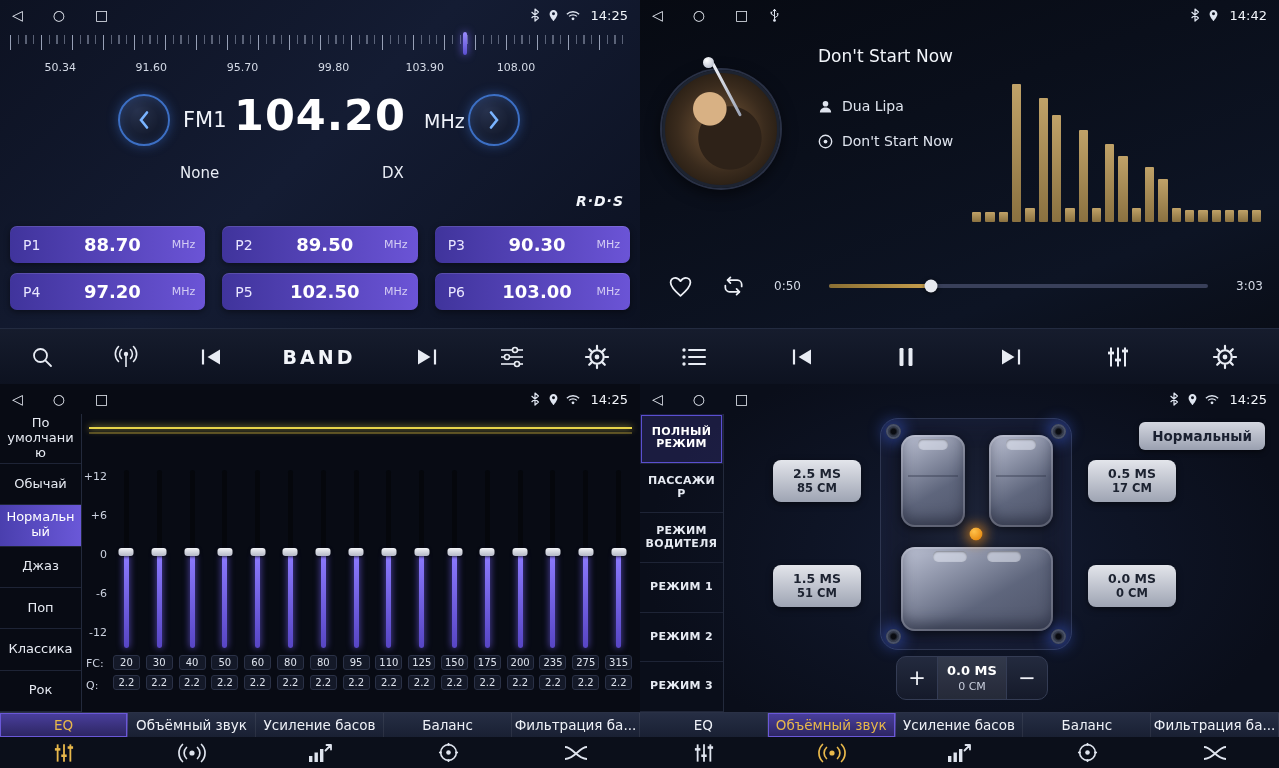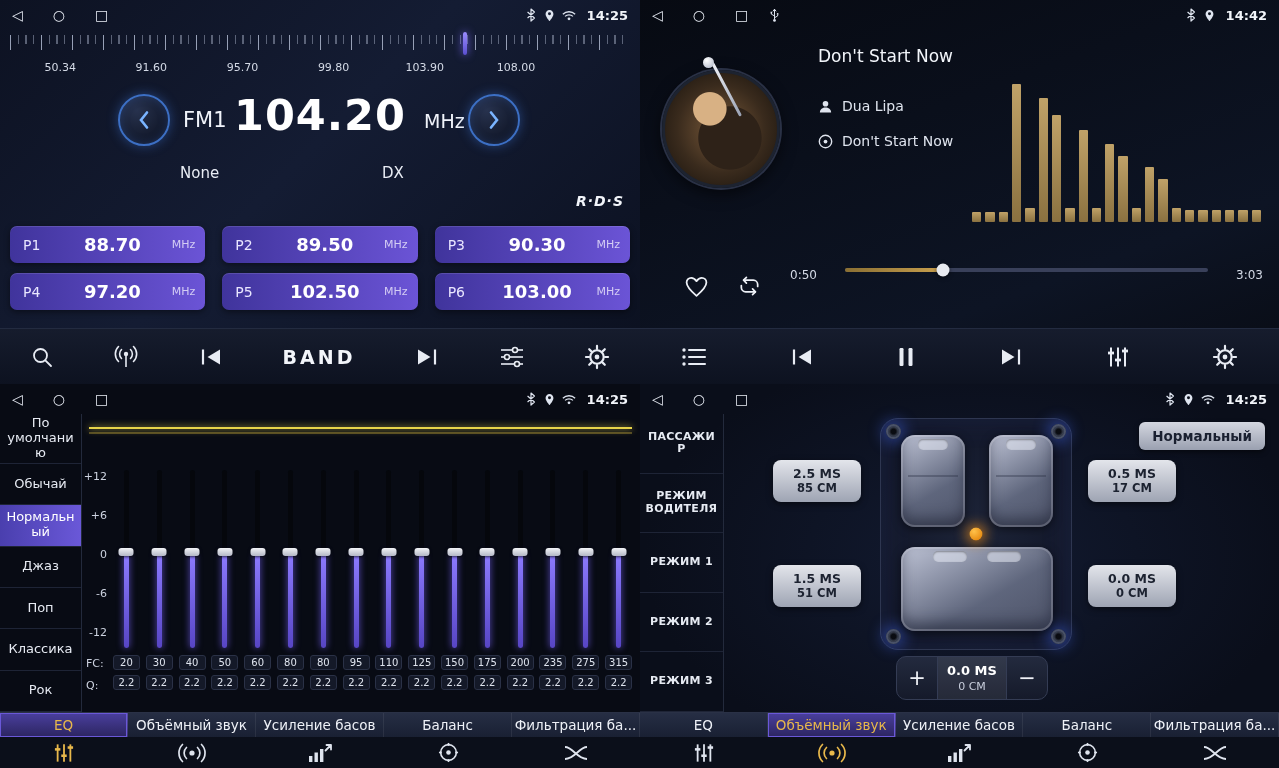--- a/index.html
+++ b/index.html
@@ -15,21 +15,21 @@
     background:radial-gradient(ellipse at 52% 45%, #121a30 0%, #0a0e1a 70%); }
 
   
   .statusbar { position:absolute; left:0; right:0; top:0; height:30px;
     display:flex; align-items:center; padding:0 12px; z-index:5; }
   .nav { display:flex; gap:30px; align-items:center; }
   .navicon { font-size:14px; color:#e8ecf4; cursor:default; line-height:1; }
   .usb { margin-left:22px; color:#dfe5f0; display:flex; }
   .sright { margin-left:auto; display:flex; align-items:center; gap:7px; color:#dfe5f0; }
   .sicon { display:flex; align-items:center; }
-  .stime { font-size:13px; font-weight:700; color:#f2f5fa; margin-left:4px; }
+  .stime { font-size:13px; font-weight:400; color:#f2f5fa; margin-left:4px; }
 
   
   .ruler { position:absolute; left:10px; right:10px; top:35px; height:46px; }
   .ticks-major { height:15px;
     background:repeating-linear-gradient(90deg,#97a0b6 0 1px,transparent 1px 31px); }
   .ticks-minor { position:absolute; top:0; left:0; right:0; height:9px;
     background:repeating-linear-gradient(90deg,rgba(151,160,182,.55) 0 1px,transparent 1px 7.75px); }
   .freq-indicator { position:absolute; top:-3px; width:4px; height:23px; border-radius:2px;
     background:linear-gradient(#9a8bff,#5a4fd0); box-shadow:0 0 9px #7a6bff; }
   .rlabel { position:absolute; top:26px; font-size:11px; color:#d4dae6; width:46px;
@@ -80,22 +80,22 @@
     background:linear-gradient(#f0f2f8,#9aa2b4); transform:rotate(-28deg); transform-origin:top center; }
   .tonearm-head { position:absolute; left:38px; top:-16px; width:11px; height:11px; border-radius:50%;
     background:radial-gradient(circle at 35% 30%, #ffffff, #aab2c4); }
   .song-title { position:absolute; left:178px; top:46px; font-size:17px; color:#f2f5fa; }
   .meta-row { position:absolute; left:178px; display:flex; align-items:center; gap:9px;
     font-size:14px; color:#dfe4ee; }
   .meta-artist { top:98px; } .meta-album { top:133px; }
   .spectrum { position:absolute; left:332px; right:18px; top:78px; height:144px;
     display:flex; align-items:flex-end; gap:4px; }
   .sbar { flex:1; background:linear-gradient(#c0a268,#8a7140); border-radius:1px; min-height:3px; }
-  .controls-row { position:absolute; left:44px; right:16px; top:268px; height:36px;
-    display:flex; gap:28px; color:#eef1f7; }
+  .controls-row { position:absolute; left:28px; right:16px; top:268px; height:36px;
+    display:flex; align-items:center; gap:28px; color:#eef1f7; }
   .ttime { font-size:12px; color:#d4dae6; }
   .progress { position:relative; flex:1; height:4px; border-radius:2px; background:#39405a; cursor:pointer; }
   .progress-fill { position:absolute; left:0; top:0; height:100%; border-radius:2px;
     background:linear-gradient(90deg,#8a6f33,#c9a04e); }
   .progress-thumb { position:absolute; top:50%; transform:translate(-50%,-50%);
     width:13px; height:13px; border-radius:50%; background:#e8eaf0;
     box-shadow:0 1px 4px rgba(0,0,0,.6); }
 
   
   .side { position:absolute; left:0; top:30px; bottom:56px; width:82px;
@@ -813,20 +813,21 @@
             <path d="M3.5 7 C6 4.6 10 4.6 12.5 7" fill="none" stroke="currentColor" stroke-width="1.5"></path>
             <circle cx="8" cy="9.8" r="1.6" fill="currentColor"></circle>
           </svg>
         </span>
       <span class="stime">14:25</span>
     </div>
   </div>
 
   <div class="side sur-side">
 
+  <div class="side-item active">ПОЛНЫЙ РЕЖИМ</div>
       <div class="side-item">ПАССАЖИР</div>
       <div class="side-item">РЕЖИМ ВОДИТЕЛЯ</div>
       <div class="side-item">РЕЖИМ 1</div>
       <div class="side-item">РЕЖИМ 2</div>
       <div class="side-item">РЕЖИМ 3</div>
     </div>
 
   <div class="normal-btn">Нормальный</div>
 
   <div class="delay-card dc-fl">

